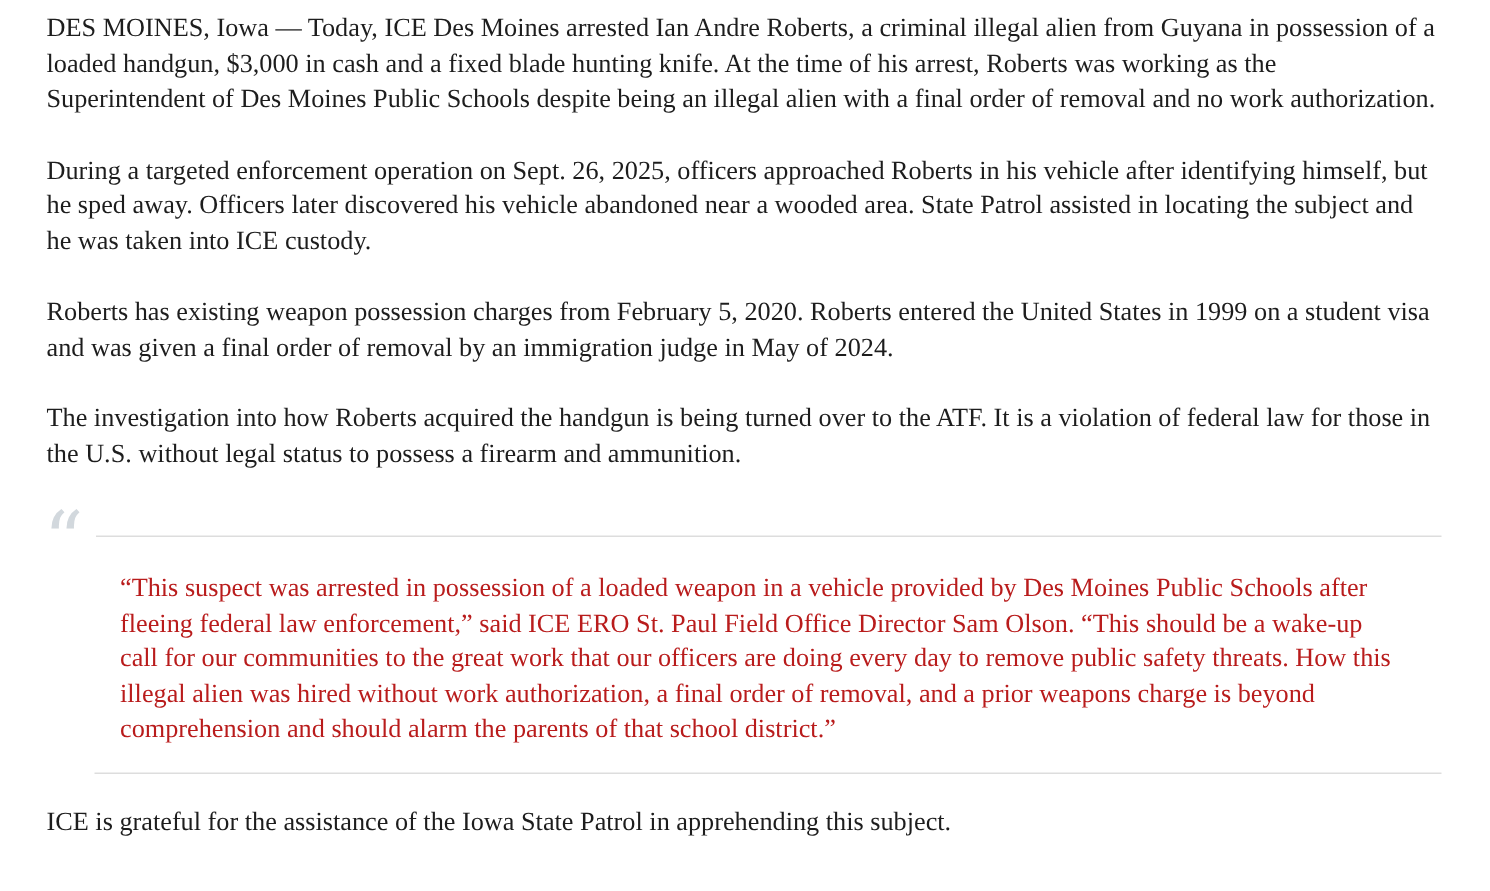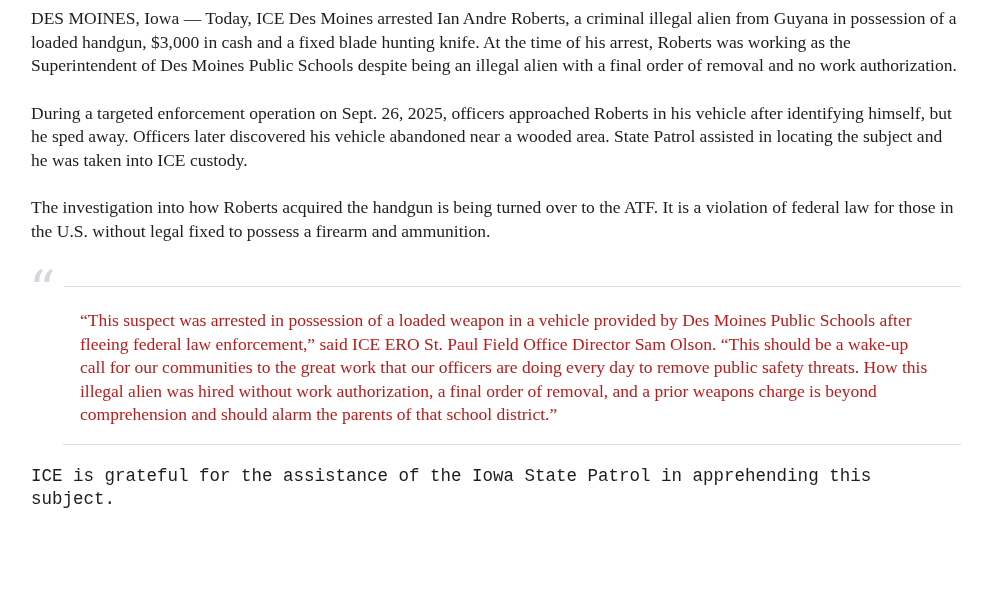--- a/index.html
+++ b/index.html
@@ -55,30 +55,30 @@
     background: #dddddd;
     border: none;
   }
   .bq blockquote {
     margin: 0;
     padding: 8px 24px 17px 49px;
     color: #b91c1c;
   }
   .closing {
     margin: 0;
-    font-family: Liberation Mono, monospace;
   }
 </style>
 </head>
 <body>
 
 <div class="article">
   <p>DES MOINES, Iowa — Today, ICE Des Moines arrested Ian Andre Roberts, a criminal illegal alien from Guyana in possession of a loaded handgun, $3,000 in cash and a fixed blade hunting knife. At the time of his arrest, Roberts was working as the Superintendent of Des Moines Public Schools despite being an illegal alien with a final order of removal and no work authorization.</p>
   <p>During a targeted enforcement operation on Sept. 26, 2025, officers approached Roberts in his vehicle after identifying himself, but he sped away. Officers later discovered his vehicle abandoned near a wooded area. State Patrol assisted in locating the subject and he was taken into ICE custody.</p>
-  <p>The investigation into how Roberts acquired the handgun is being turned over to the ATF. It is a violation of federal law for those in the U.S. without legal fixed to possess a firearm and ammunition.</p>
+  <p>Roberts has existing weapon possession charges from February 5, 2020. Roberts entered the United States in 1999 on a student visa and was given a final order of removal by an immigration judge in May of 2024.</p>
+  <p>The investigation into how Roberts acquired the handgun is being turned over to the ATF. It is a violation of federal law for those in the U.S. without legal status to possess a firearm and ammunition.</p>
 
   <figure class="bq">
     <span class="quote-icon">“</span>
     <div class="bq-head">
       <span class="rule"></span>
     </div>
     <blockquote>“This suspect was arrested in possession of a loaded weapon in a vehicle provided by Des Moines Public Schools after fleeing federal law enforcement,” said ICE ERO St. Paul Field Office Director Sam Olson. “This should be a wake-up call for our communities to the great work that our officers are doing every day to remove public safety threats. How this illegal alien was hired without work authorization, a final order of removal, and a prior weapons charge is beyond comprehension and should alarm the parents of that school district.”</blockquote>
     <div class="rule-bottom"></div>
   </figure>
 

